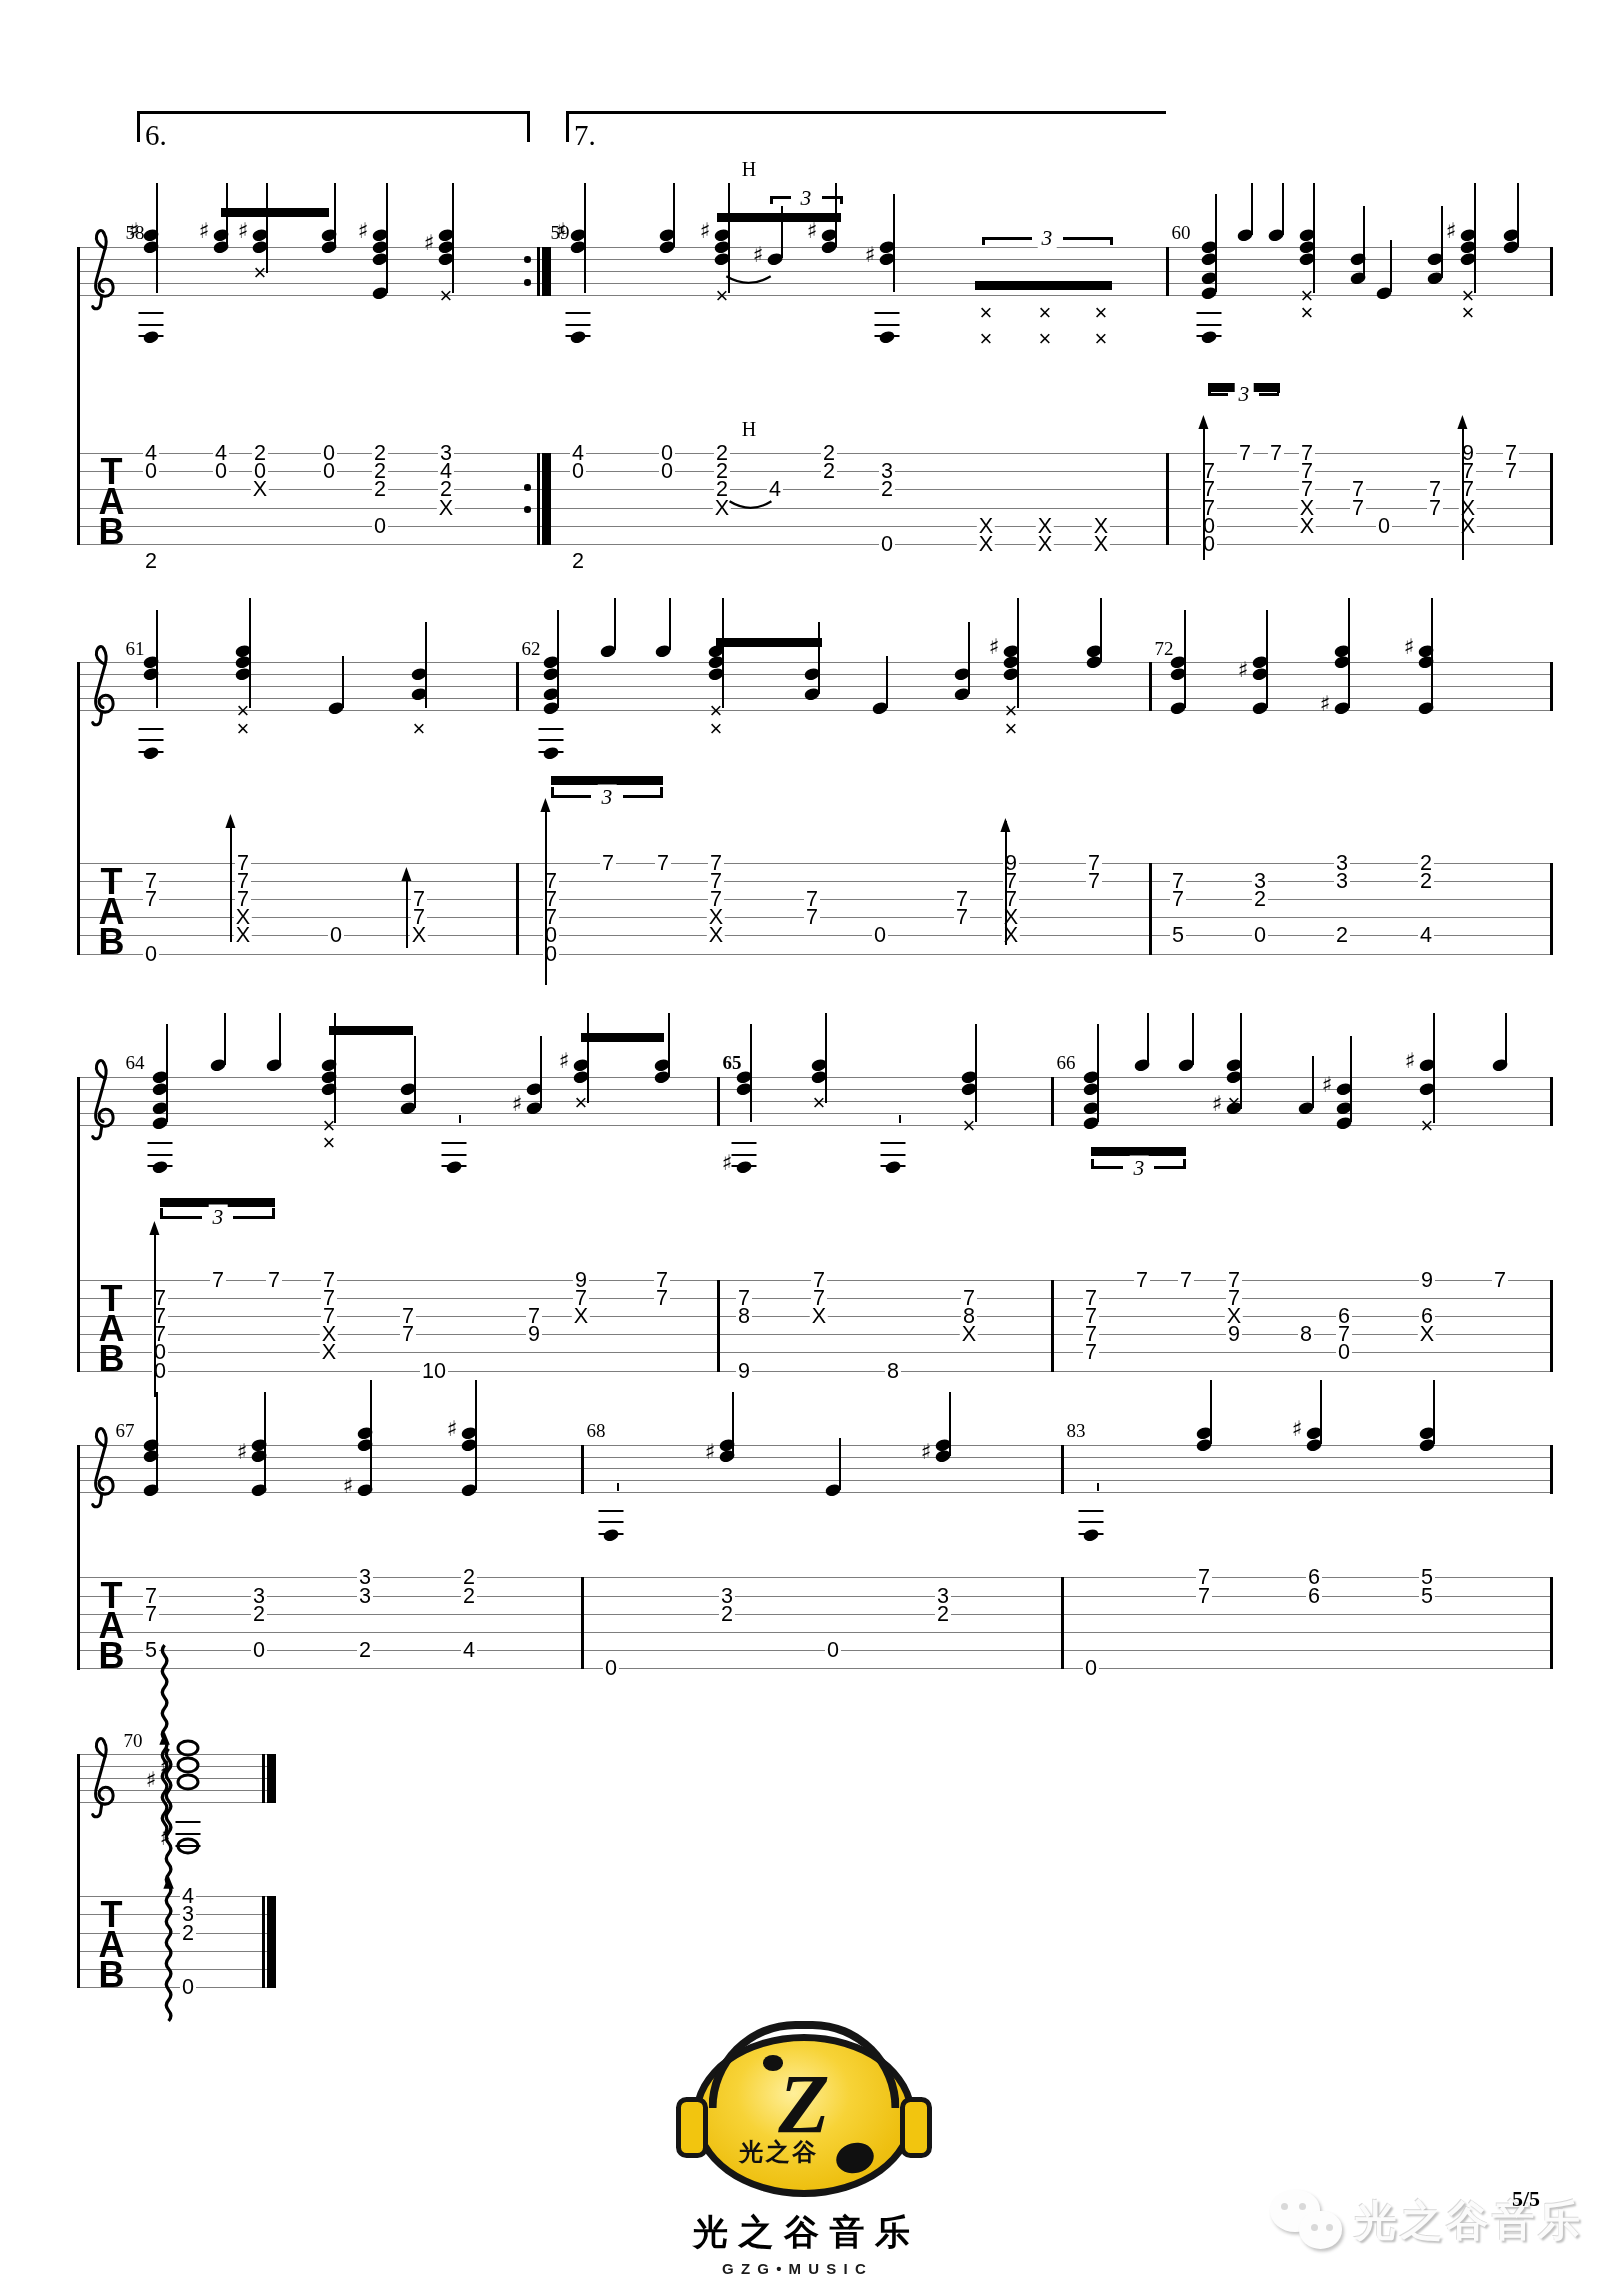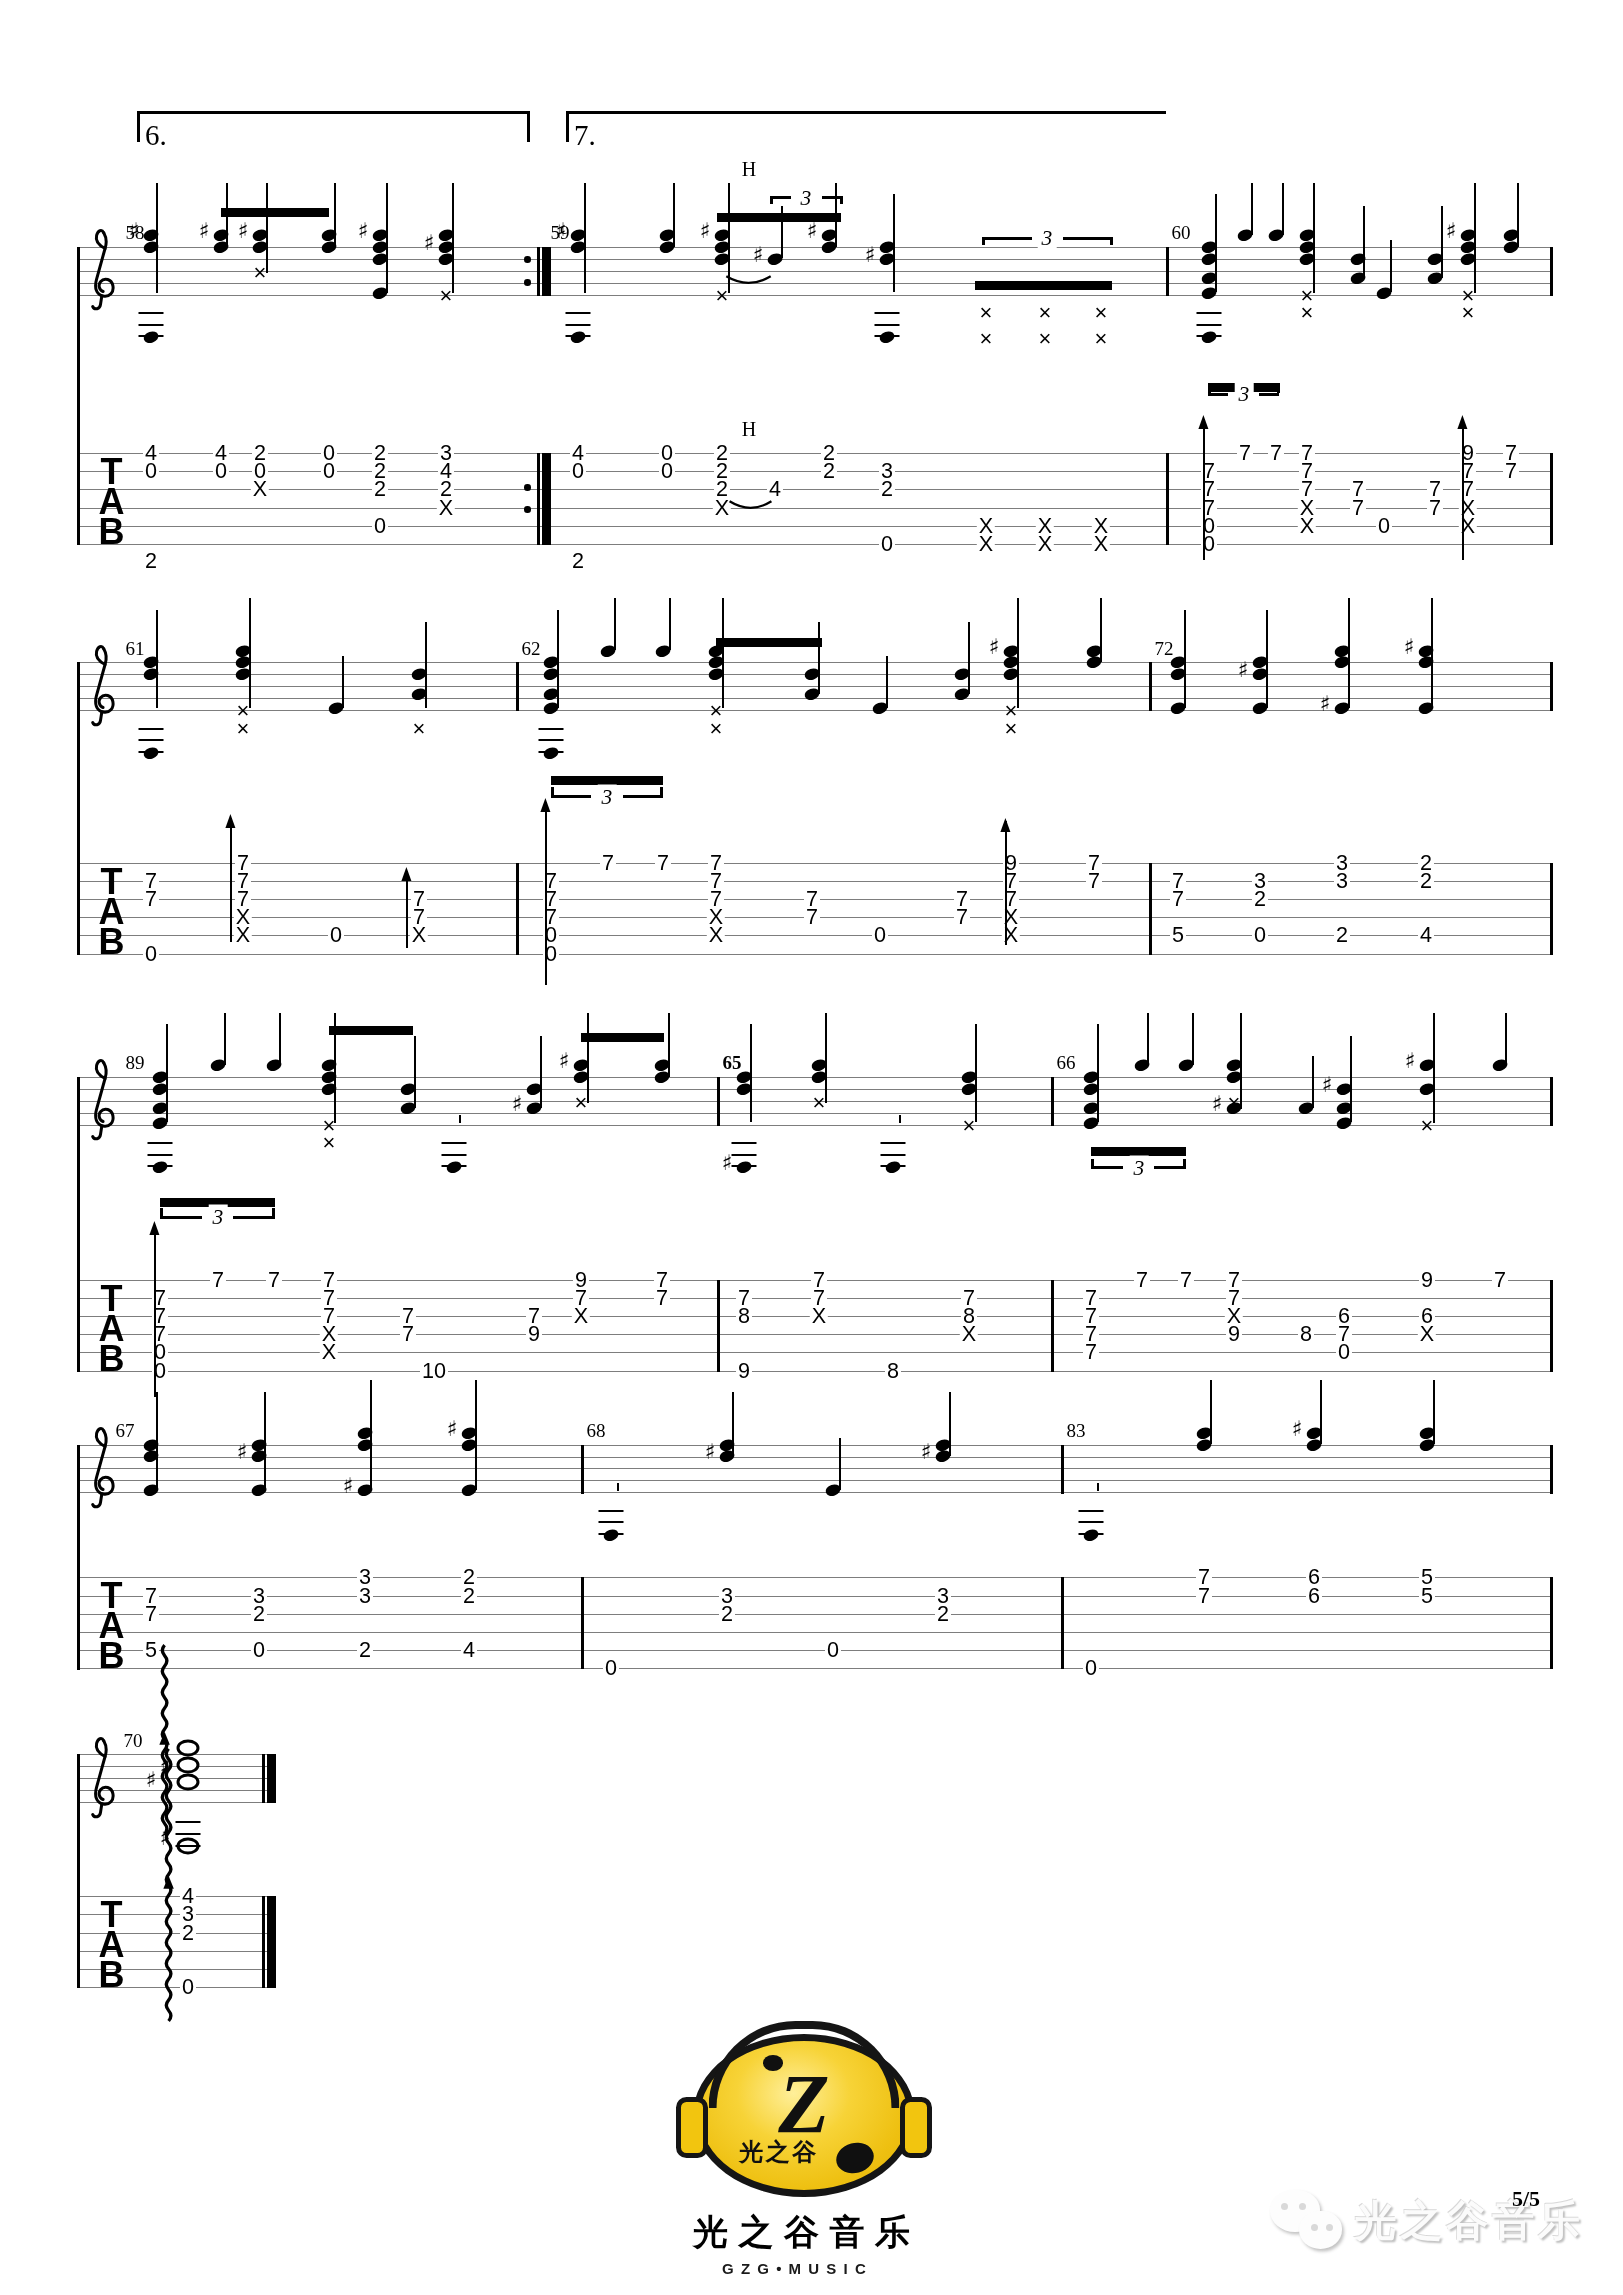--- a/index.html
+++ b/index.html
@@ -500,21 +500,21 @@
           <path d="M27 9 C31 16 32 24 29 33 L16 80 C12 94 16 104 26 106 C36 108 43 100 41 90 C39 80 28 77 22 84 C18 89 20 97 26 99"></path>
           <path d="M27 9 C24 3 18 5 16 13 C14 21 19 28 29 33"></path>
           <path d="M24 106 L22 119 C21 126 13 128 10 122"></path>
         </g>
       </svg>
       <div class="tabL" style="left: 92px; top: 1284px; width: 39px;">
         <div>T</div>
         <div>A</div>
         <div>B</div>
       </div>
-      <div class="mnum" style="left: 128px; top: 1074px;">89</div>
+      <div class="mnum" style="left: 128px; top: 1074px;">64</div>
       <div class="mnum" style="left: 725px; top: 1074px; font-weight: bold;">65</div>
       <div class="mnum" style="left: 1059px; top: 1074px;">66</div>
       <div class="bar" style="left: 717px; top: 1077px; height: 49px;"></div>
       <div class="bar" style="left: 717px; top: 1280px; height: 92px;"></div>
       <div class="bar" style="left: 1051px; top: 1077px; height: 49px;"></div>
       <div class="bar" style="left: 1051px; top: 1280px; height: 92px;"></div>
       <div class="bar" style="left: 1550px; top: 1077px; height: 49px;"></div>
       <div class="bar" style="left: 1550px; top: 1280px; height: 92px;"></div>
       <div class="fret" style="left: 160px; top: 1298px;">7</div>
       <div class="nhead" style="left: 160px; top: 1077px;"></div>

